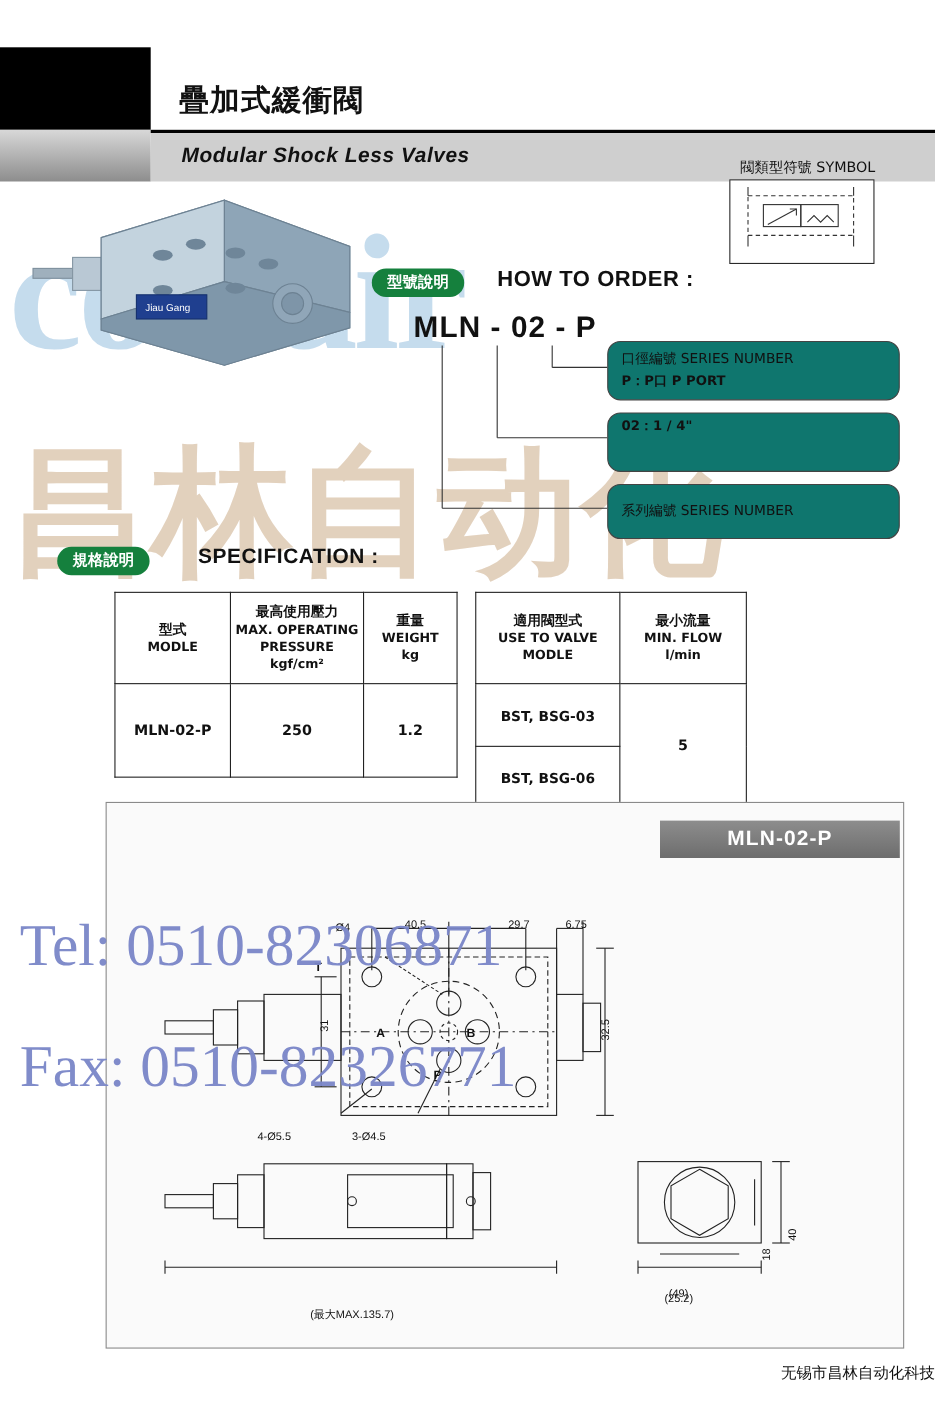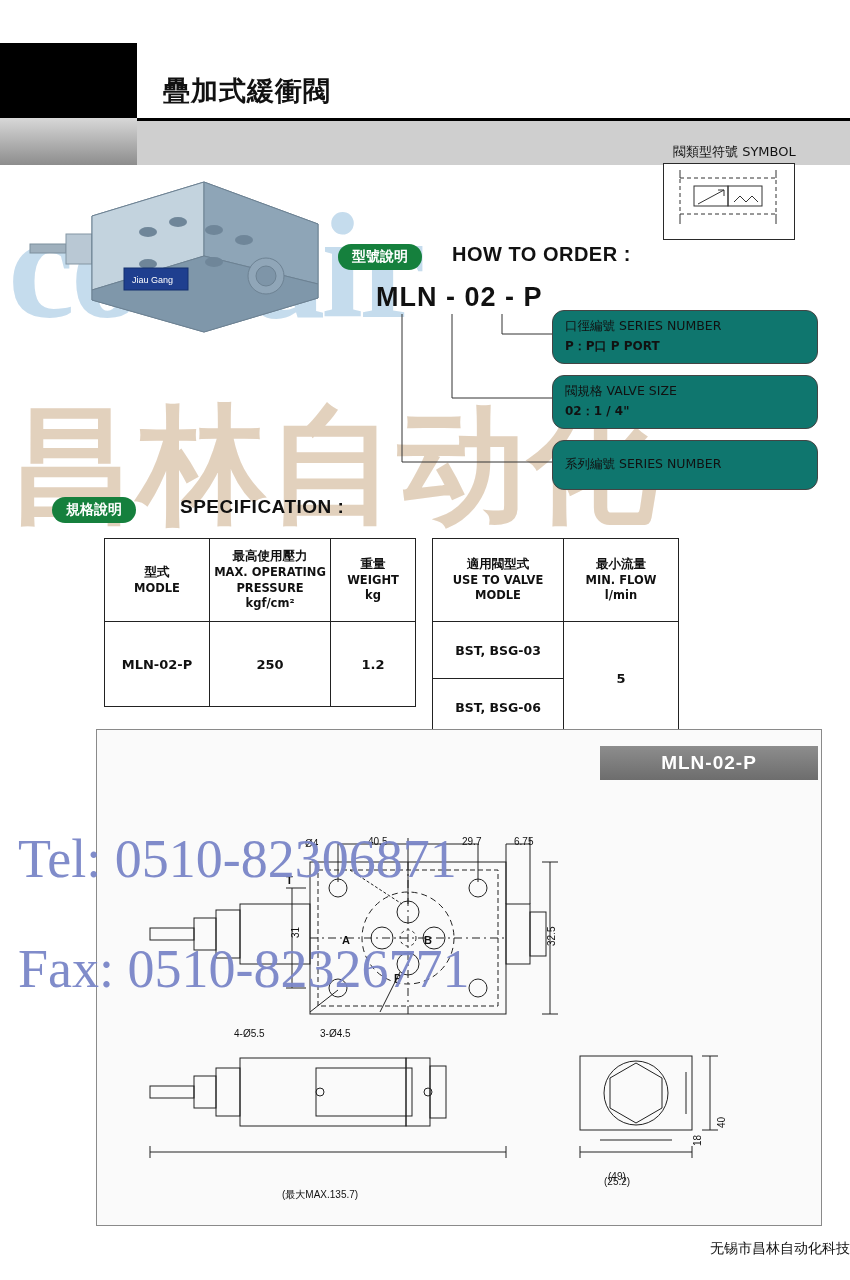--- a/index.html
+++ b/index.html
@@ -83,20 +83,21 @@
 
 <div class="wm wm-cool">coolair</div>
 <div class="wm wm-cn">昌林自动化</div>
 
 <div class="hdr">
   <div class="hdr-blk"></div>
   <div class="hdr-gray2"></div>
   <div class="hdr-rule"></div>
   <div class="hdr-band"></div>
   <div class="hdr-cn">疊加式緩衝閥</div>
+  <div class="hdr-en">Modular Shock Less Valves</div>
 </div>
 
 <div class="photo">
   <svg width="300" height="200" viewBox="0 0 300 200">
 
     <rect x="2" y="84" width="36" height="9" fill="#9fb0bd" stroke="#7d8f9d"></rect>
     <rect x="38" y="74" width="26" height="30" fill="#b9c8d4" stroke="#8496a3"></rect>
 
     <polygon points="64,56 176,22 290,64 290,138 176,172 64,140" fill="#a9bdcc" stroke="#6d8293" stroke-width="1"></polygon>
     <polygon points="64,56 176,22 176,96 64,130" fill="#c3d3de" stroke="#6d8293"></polygon>
@@ -145,21 +146,20 @@
   <line x1="100" y1="86" x2="200" y2="86" stroke="#333"></line>
   <line x1="150" y1="2" x2="150" y2="22" stroke="#333"></line>
   <line x1="150" y1="22" x2="200" y2="22" stroke="#333"></line>
 </svg>
 
 <div class="callout" style="left:552px;top:310px;width:264px;height:52px;">
   <div class="co-t1" style="padding:7px 0 0 12px;">口徑編號  SERIES NUMBER</div>
   <div class="co-t2" style="padding:3px 0 0 12px;">P：P口 P PORT</div>
 </div>
 <div class="callout" style="left:552px;top:375px;width:264px;height:52px;">
-  <div class="co-t1" style="padding:7px 0 0 12px;">閥規格  VALVE SIZE</div>
   <div class="co-t2" style="padding:3px 0 0 12px;">02：1 / 4"</div>
 </div>
 <div class="callout" style="left:552px;top:440px;width:264px;height:48px;">
   <div class="co-t1" style="padding:15px 0 0 12px;">系列編號  SERIES NUMBER</div>
 </div>
 
 <div class="pill" style="left:52px;top:497px;">規格說明</div>
 <div class="spec-title">SPECIFICATION :</div>
 
 <table class="tbl t1">

